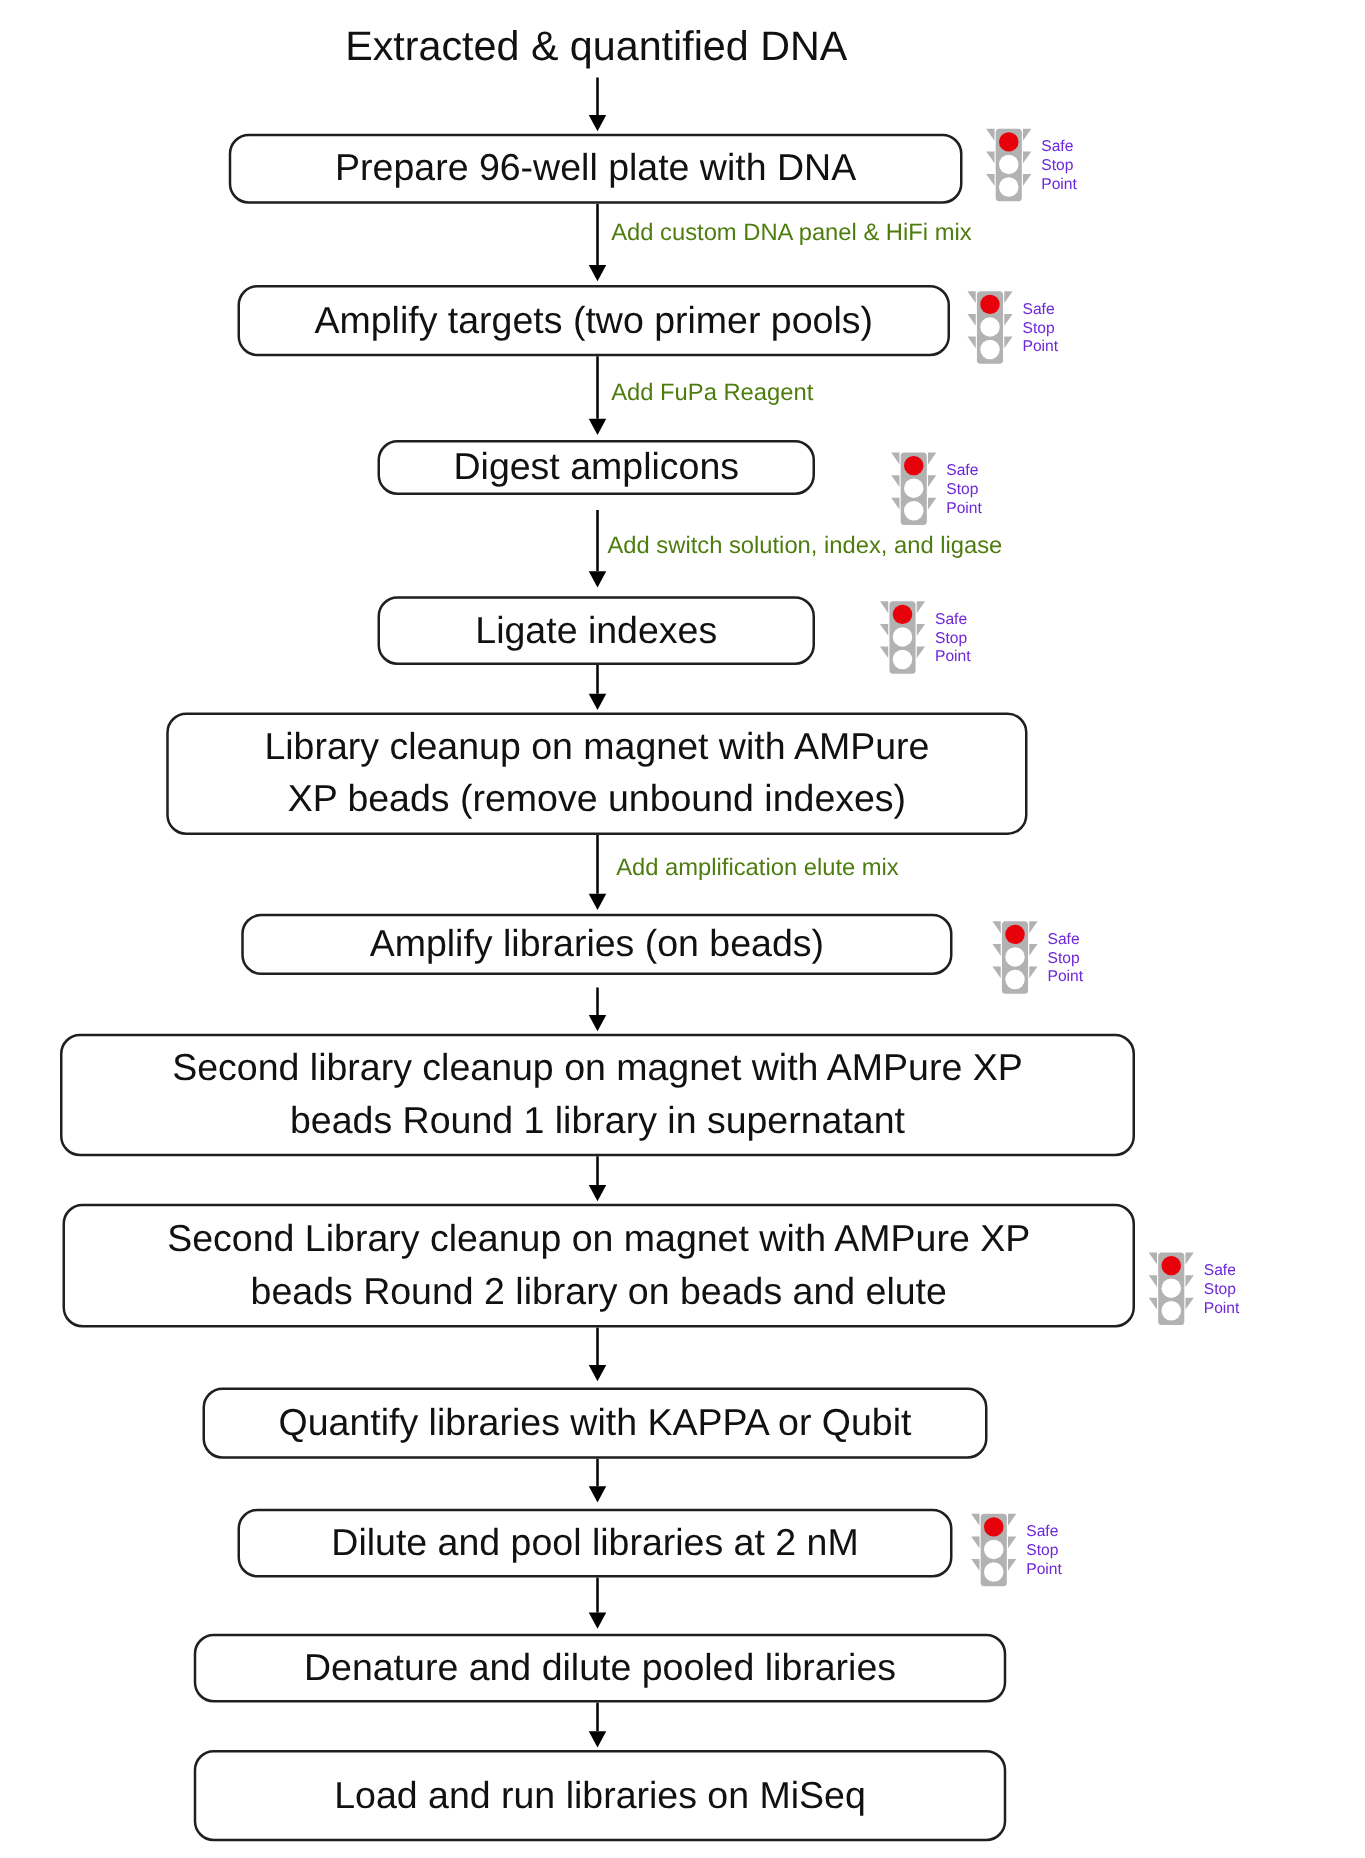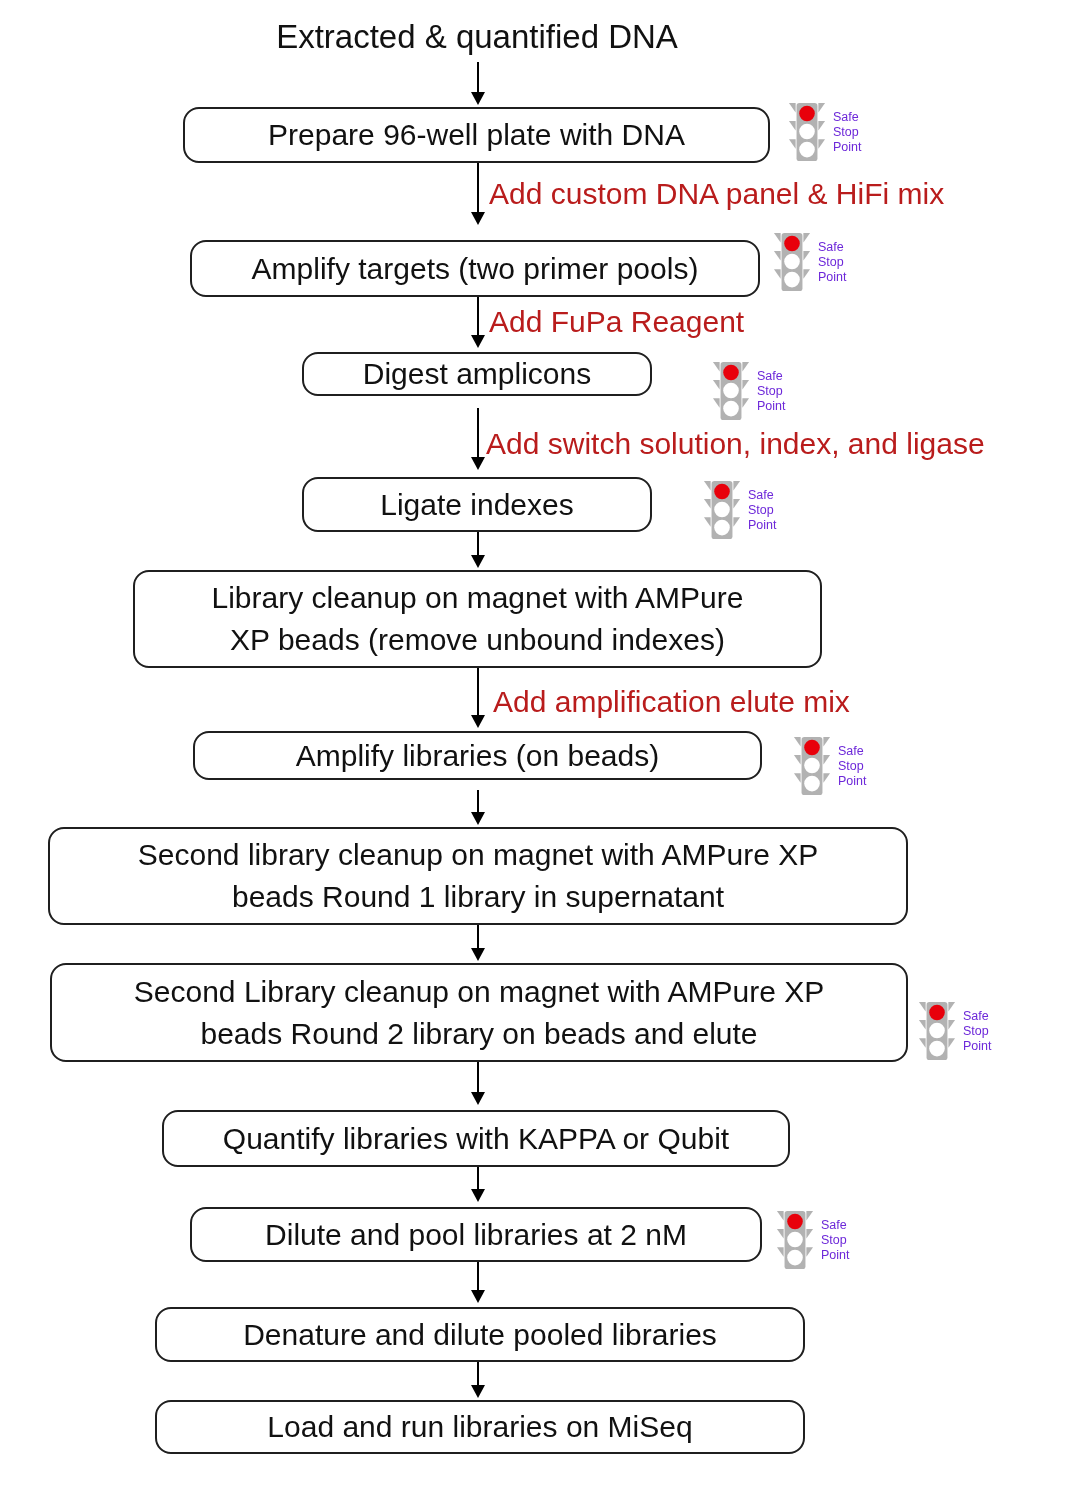--- a/index.html
+++ b/index.html
@@ -21,22 +21,22 @@
   }
   .node span { display:block; white-space:nowrap; }
   .arrow { position:absolute; left:477px; width:1.6px; background:#000; }
   .arrow::after {
     content:""; position:absolute; bottom:-13px; left:50%;
     transform:translateX(-50%);
     border-left:7px solid transparent; border-right:7px solid transparent;
     border-top:13px solid #000;
   }
   .arrow-label {
-    position:absolute; font-size:30px; line-height:1.2;
-    white-space:nowrap; color:#b91c1c;
+    position:absolute; font-size:19px; line-height:1.2;
+    white-space:nowrap; color:#4d7c0f;
   }
   .ssp { position:absolute; display:flex; align-items:center; gap:7px; }
   .ssp-text { font-size:12.5px; line-height:15px; color:#6d28d9; }
   .ssp-text span { display:block; }
 </style>
 <style>.visors polygon{fill:#b2b2b2;}.tl-body{fill:#b2b2b2;}.lamp-red{fill:#e8000b;}.lamp-off{fill:#ffffff;}</style></head>
 <body>
 
 <div class="canvas">
 
@@ -56,21 +56,21 @@
   <div class="arrow" style="top:1362px;height:23px;"></div>
 
   <div class="arrow-label" style="left:489px;top:176px;">Add custom DNA panel &amp; HiFi mix</div>
   <div class="arrow-label" style="left:486px;top:426px;">Add switch solution, index, and ligase</div>
   <div class="arrow-label" style="left:489px;top:304px;">Add FuPa Reagent</div>
   <div class="arrow-label" style="left:493px;top:684px;">Add amplification elute mix</div>
 
   <div class="node" style="left:183px;top:107px;width:587px;height:56px;">
     <span>Prepare 96-well plate with DNA</span>
   </div>
-  <div class="node" style="left:190px;top:240px;width:570px;height:57px;">
+  <div class="node" style="left:190px;top:228px;width:570px;height:57px;">
     <span>Amplify targets (two primer pools)</span>
   </div>
   <div class="node" style="left:302px;top:352px;width:350px;height:44px;">
     <span>Digest amplicons</span>
   </div>
   <div class="node" style="left:302px;top:477px;width:350px;height:55px;">
     <span>Ligate indexes</span>
   </div>
   <div class="node" style="left:133px;top:570px;width:689px;height:98px;align-items:center;">
     <span>Library cleanup on magnet with AMPure</span>
@@ -89,21 +89,21 @@
   </div>
   <div class="node" style="left:162px;top:1110px;width:628px;height:57px;">
     <span>Quantify libraries with KAPPA or Qubit</span>
   </div>
   <div class="node" style="left:190px;top:1207px;width:572px;height:55px;">
     <span>Dilute and pool libraries at 2 nM</span>
   </div>
   <div class="node" style="left:155px;top:1307px;width:650px;height:55px;">
     <span>Denature and dilute pooled libraries</span>
   </div>
-  <div class="node" style="left:155px;top:1400px;width:650px;height:54px;">
+  <div class="node" style="left:155px;top:1400px;width:650px;height:73px;">
     <span>Load and run libraries on MiSeq</span>
   </div>
 
   <div class="ssp" style="left:788px;top:102px;">
     <svg width="38" height="61" viewBox="0 0 40 64" aria-hidden="true">
       <g class="visors">
         <polygon points="8,1 1,1 8,11"></polygon>
         <polygon points="32,1 39,1 32,11"></polygon>
         <polygon points="8,20 1,20 8,30"></polygon>
         <polygon points="32,20 39,20 32,30"></polygon>

